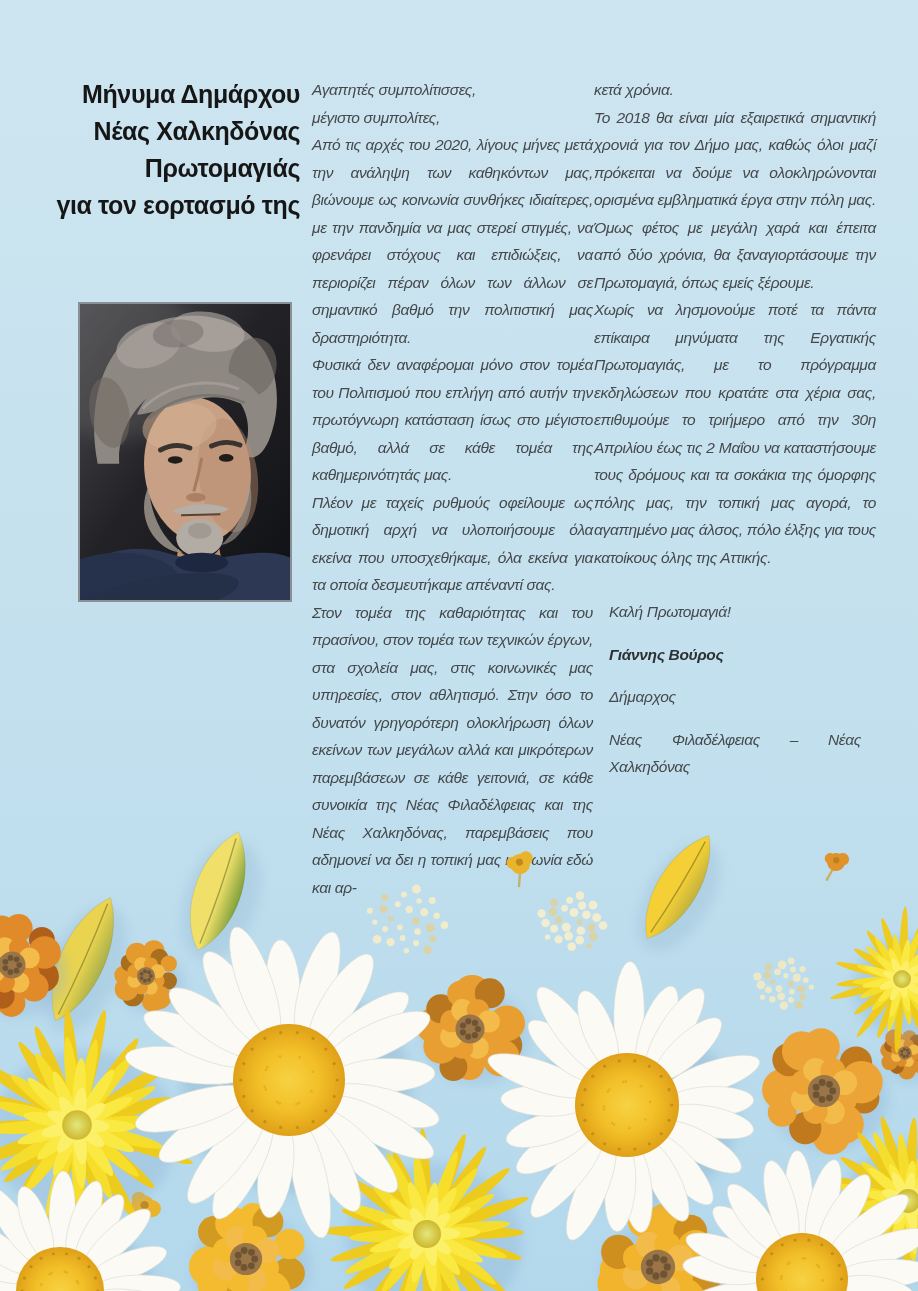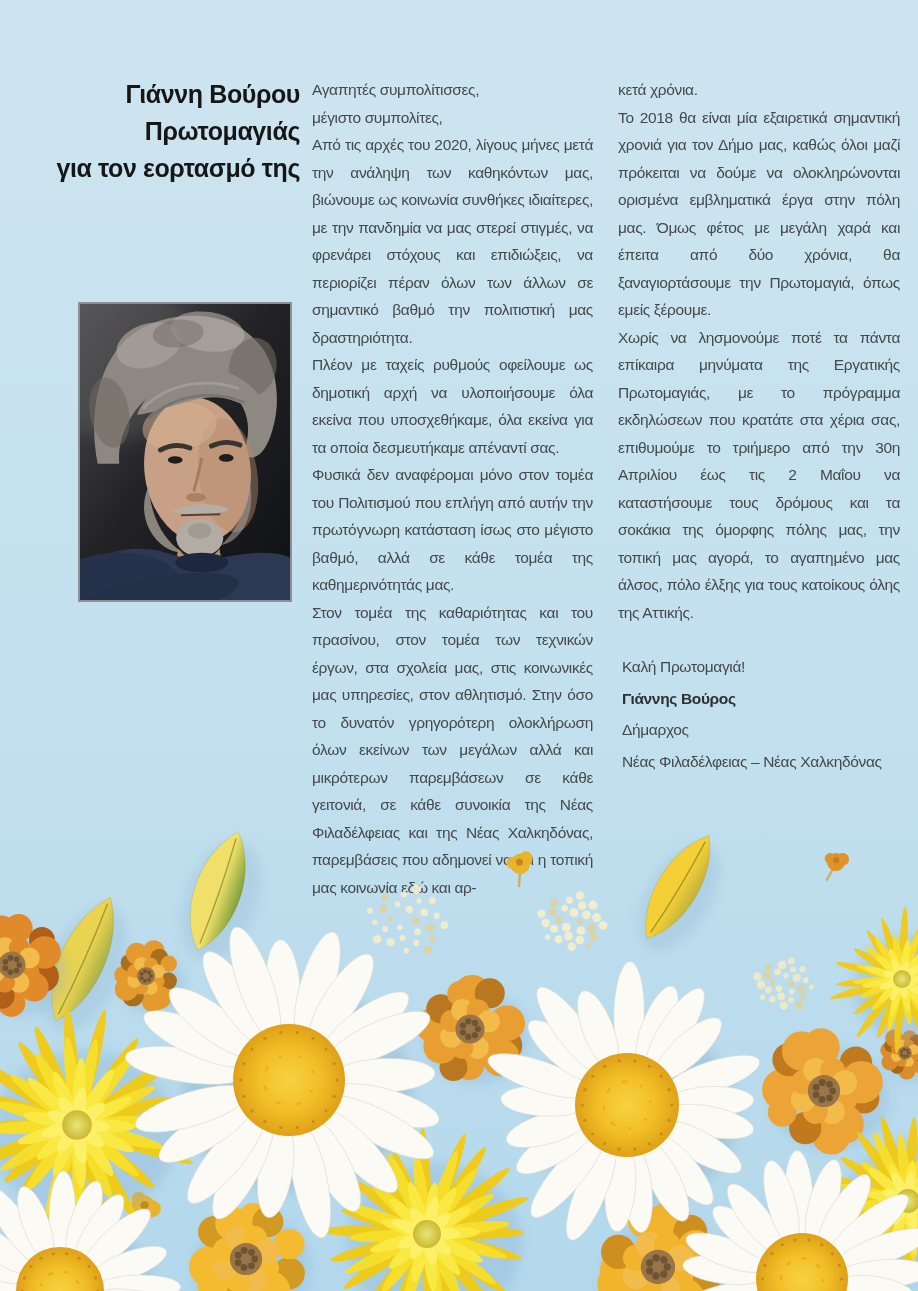--- a/index.html
+++ b/index.html
@@ -24,37 +24,39 @@
     margin:0;box-sizing:border-box;
     border:2px solid var(--photo-border,#8b9094);
     background:#17181c;
   }
   .photo svg{display:block;width:100%;height:100%;}
   .col{
     position:absolute;top:76px;
     font-size:15.5px;line-height:27.5px;letter-spacing:-0.35px;
     color:var(--body-color,#45494c);
     text-align:justify;
+    font-style:italic;
   }
   .col1{left:312px;width:281px;}
-  .col2{left:618px;width:282px;}
+  .col2{left:594px;width:282px;}
   .para{margin:0;}
   .signature{margin-top:27px;}
-  .signature p{margin:4px;}
+  .signature p{margin:15px;}
   .sig-name{font-weight:bold;color:var(--signature-name-color,#2d3033);}
   .flowers{position:absolute;left:0;bottom:0;width:918px;height:462px;}
   .flowers svg{display:block;}
 </style>
 </head>
 <body>
 
 <div class="page">
 
   <header class="title">
-      <div class="title-line">Γιάννη Βούρου</div>
+      <div class="title-line">Μήνυμα Δημάρχου</div>
+      <div class="title-line">Νέας Χαλκηδόνας</div>
       <div class="title-line">Πρωτομαγιάς</div>
       <div class="title-line">για τον εορτασμό της</div>
     </header>
 
   <figure class="photo">
     <svg viewBox="0 0 214 300" preserveAspectRatio="none">
       <defs>
         <linearGradient id="pbg" x1="0" y1="0" x2="1" y2="1">
           <stop offset="0%" stop-color="#4a4a50"></stop>
           <stop offset="45%" stop-color="#232327"></stop>
@@ -105,22 +107,22 @@
       <ellipse cx="40" cy="282" rx="62" ry="30" fill="#26324c"></ellipse>
       <ellipse cx="124" cy="262" rx="27" ry="10" fill="#1d2840"></ellipse>
       <ellipse cx="78" cy="297" rx="85" ry="20" fill="#243048" transform="rotate(-10 78 297)"></ellipse>
     </svg>
   </figure>
 
   <section class="col col1">
       <p class="para">Αγαπητές συμπολίτισσες,</p>
       <p class="para">μέγιστο συμπολίτες,</p>
       <p class="para">Από τις αρχές του 2020, λίγους μήνες μετά την ανάληψη των καθηκόντων μας, βιώνουμε ως κοινωνία συνθήκες ιδιαίτερες, με την πανδημία να μας στερεί στιγμές, να φρενάρει στόχους και επιδιώξεις, να περιορίζει πέραν όλων των άλλων σε σημαντικό βαθμό την πολιτιστική μας δραστηριότητα.</p>
+      <p class="para">Φυσικά δεν αναφέρομαι μόνο στον τομέα του Πολιτισμού που επλήγη από αυτήν την πρωτόγνωρη κατάσταση ίσως στο μέγιστο βαθμό, αλλά σε κάθε τομέα της καθημερινότητάς μας.</p>
       <p class="para">Πλέον με ταχείς ρυθμούς οφείλουμε ως δημοτική αρχή να υλοποιήσουμε όλα εκείνα που υποσχεθήκαμε, όλα εκείνα για τα οποία δεσμευτήκαμε απέναντί σας.</p>
-      <p class="para">Φυσικά δεν αναφέρομαι μόνο στον τομέα του Πολιτισμού που επλήγη από αυτήν την πρωτόγνωρη κατάσταση ίσως στο μέγιστο βαθμό, αλλά σε κάθε τομέα της καθημερινότητάς μας.</p>
       <p class="para">Στον τομέα της καθαριότητας και του πρασίνου, στον τομέα των τεχνικών έργων, στα σχολεία μας, στις κοινωνικές μας υπηρεσίες, στον αθλητισμό. Στην όσο το δυνατόν γρηγορότερη ολοκλήρωση όλων εκείνων των μεγάλων αλλά και μικρότερων παρεμβάσεων σε κάθε γειτονιά, σε κάθε συνοικία της Νέας Φιλαδέλφειας και της Νέας Χαλκηδόνας, παρεμβάσεις που αδημονεί να δει η τοπική μας κοινωνία εδώ και αρ-</p>
     </section>
 
   <section class="col col2">
     <div>
         <p class="para">κετά χρόνια.</p>
         <p class="para">Το 2018 θα είναι μία εξαιρετικά σημαντική χρονιά για τον Δήμο μας, καθώς όλοι μαζί πρόκειται να δούμε να ολοκληρώνονται ορισμένα εμβληματικά έργα στην πόλη μας. Όμως φέτος με μεγάλη χαρά και έπειτα από δύο χρόνια, θα ξαναγιορτάσουμε την Πρωτομαγιά, όπως εμείς ξέρουμε.</p>
         <p class="para">Χωρίς να λησμονούμε ποτέ τα πάντα επίκαιρα μηνύματα της Εργατικής Πρωτομαγιάς, με το πρόγραμμα εκδηλώσεων που κρατάτε στα χέρια σας, επιθυμούμε το τριήμερο από την 30η Απριλίου έως τις 2 Μαΐου να καταστήσουμε τους δρόμους και τα σοκάκια της όμορφης πόλης μας, την τοπική μας αγορά, το αγαπημένο μας άλσος, πόλο έλξης για τους κατοίκους όλης της Αττικής.</p>
       </div>
     <div class="signature">

